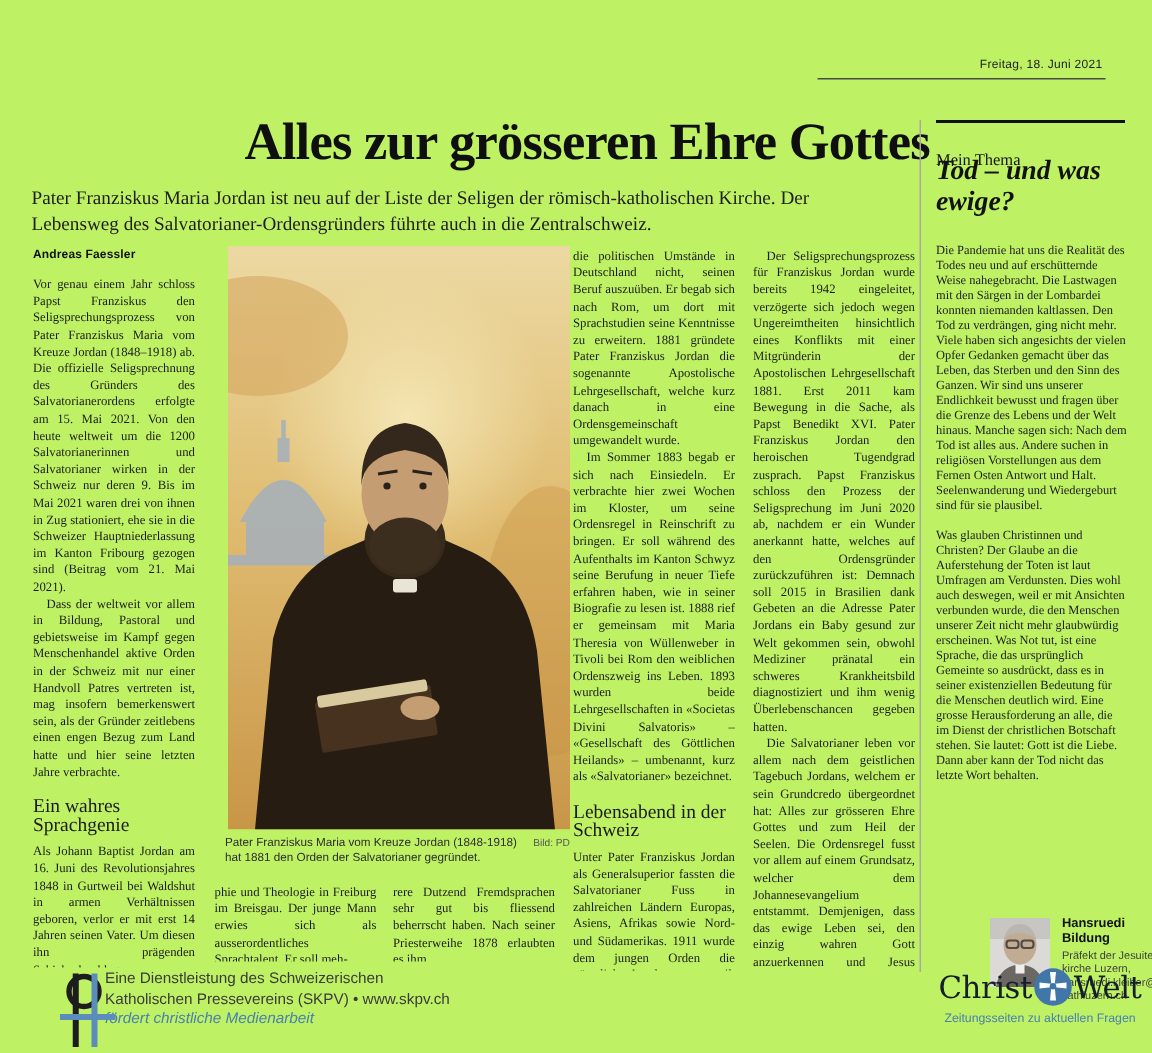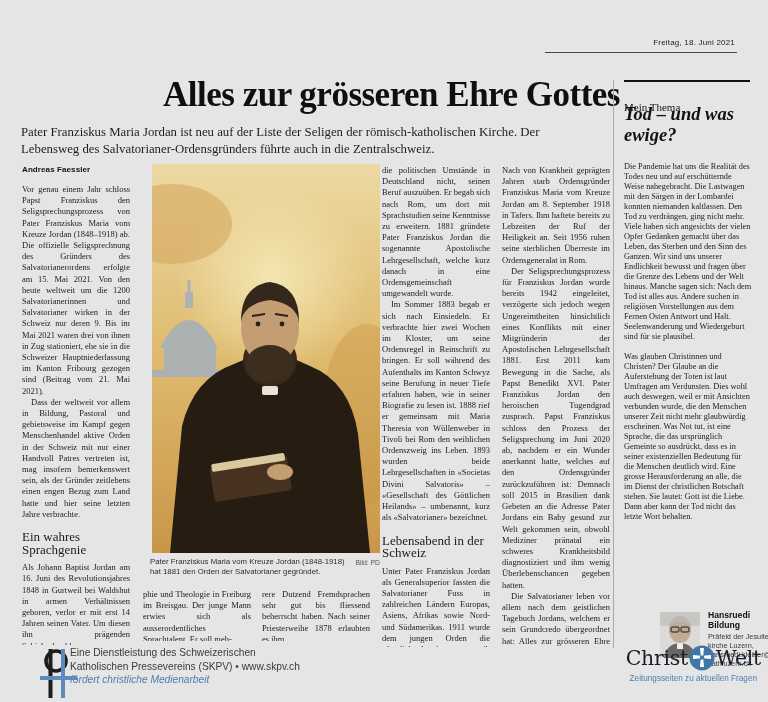--- a/index.html
+++ b/index.html
@@ -1,18 +1,18 @@
 <!DOCTYPE html>
 <html lang="de"><head>
 <meta charset="utf-8">
 <style>
   * { margin:0; padding:0; box-sizing:border-box; }
   html,body { background:#fff; }
   #page {
-    position:relative; width:768px; height:702px; background:#e5e5e5;
+    position:relative; width:768px; height:702px; background:#bef264;
     font-family:"Liberation Serif", serif; color:#1c1c1c; overflow:hidden;
   }
   .abs { position:absolute; }
 
   .dateline { top:38px; right:33px; font:8px "Liberation Sans", sans-serif; color:#222; letter-spacing:0.2px; }
   .date-rule { top:52px; left:545px; width:192px; height:1px; background:#4a4a4a; }
 
   .headline { top:76px; left:20px; width:600px; font-size:35px; line-height:38px; font-weight:700; letter-spacing:-0.5px; color:#0f0f0f;text-align:right; }
   .lead { top:124px; left:21px; width:548px; font-size:12.8px; line-height:16.5px; color:#1e1e1e; }
 
@@ -129,21 +129,20 @@
   </div>
 
   <div class="abs bodycol" style="left:382px; top:165px; width:108px; height:482px;">
     <p>die politischen Umstände in Deutschland nicht, seinen Beruf auszuüben. Er begab sich nach Rom, um dort mit Sprachstudien seine Kenntnisse zu erweitern. 1881 gründete Pater Franziskus Jordan die sogenannte Apostolische Lehrgesellschaft, welche kurz danach in eine Ordensgemeinschaft umgewandelt wurde.</p>
     <p class="ind">Im Sommer 1883 begab er sich nach Einsiedeln. Er verbrachte hier zwei Wochen im Kloster, um seine Ordensregel in Reinschrift zu bringen. Er soll während des Aufenthalts im Kanton Schwyz seine Berufung in neuer Tiefe erfahren haben, wie in seiner Biografie zu lesen ist. 1888 rief er gemeinsam mit Maria Theresia von Wüllenweber in Tivoli bei Rom den weiblichen Ordenszweig ins Leben. 1893 wurden beide Lehrgesellschaften in «Societas Divini Salvatoris» – «Gesellschaft des Göttlichen Heilands» – umbenannt, kurz als «Salvatorianer» bezeichnet.</p>
     <h3 class="subhead">Lebensabend in der Schweiz</h3>
     <p>Unter Pater Franziskus Jordan als Generalsuperior fassten die Salvatorianer Fuss in zahlreichen Ländern Europas, Asiens, Afrikas sowie Nord- und Südamerikas. 1911 wurde dem jungen Orden die päpstliche Anerkennung zuteil. Die Wirren des Ersten Weltkrieges veranlassten Pater Franziskus Jordan, den Sitz der Salvatorianer in die Schweiz, ins freiburgische Tafers, zu verlegen. Noch im selben Jahr gab er die Leitung aus gesundheitlichen Gründen ab.</p>
   </div>
 
   <div class="abs bodycol" style="left:502px; top:165px; width:108px; height:482px;">
-    <p>Nach von Krankheit geprägten Jahren starb Ordensgründer Franziskus Maria vom Kreuze Jordan am 8. September 1918 in Tafers. Ihm haftete bereits zu Lebzeiten der Ruf der Heiligkeit an. Seit 1956 ruhen seine sterblichen Überreste im Ordensgeneralat in Rom.</p>
     <p class="ind">Der Seligsprechungsprozess für Franziskus Jordan wurde bereits 1942 eingeleitet, verzögerte sich jedoch wegen Ungereimtheiten hinsichtlich eines Konflikts mit einer Mitgründerin der Apostolischen Lehrgesellschaft 1881. Erst 2011 kam Bewegung in die Sache, als Papst Benedikt XVI. Pater Franziskus Jordan den heroischen Tugendgrad zusprach. Papst Franziskus schloss den Prozess der Seligsprechung im Juni 2020 ab, nachdem er ein Wunder anerkannt hatte, welches auf den Ordensgründer zurückzuführen ist: Demnach soll 2015 in Brasilien dank Gebeten an die Adresse Pater Jordans ein Baby gesund zur Welt gekommen sein, obwohl Mediziner pränatal ein schweres Krankheitsbild diagnostiziert und ihm wenig Überlebenschancen gegeben hatten.</p>
     <p class="ind">Die Salvatorianer leben vor allem nach dem geistlichen Tagebuch Jordans, welchem er sein Grundcredo übergeordnet hat: Alles zur grösseren Ehre Gottes und zum Heil der Seelen. Die Ordensregel fusst vor allem auf einem Grundsatz, welcher dem Johannesevangelium entstammt. Demjenigen, dass das ewige Leben sei, den einzig wahren Gott anzuerkennen und Jesus Christus, den er gesandt hat.</p>
   </div>
 
   <div class="abs v-divider"></div>
 
   <div class="abs sidebar-rule"></div>
   <div class="abs kicker">Mein Thema</div>
   <h2 class="abs sb-title">Tod – und was ewige?</h2>
   <div class="abs sb-body">

